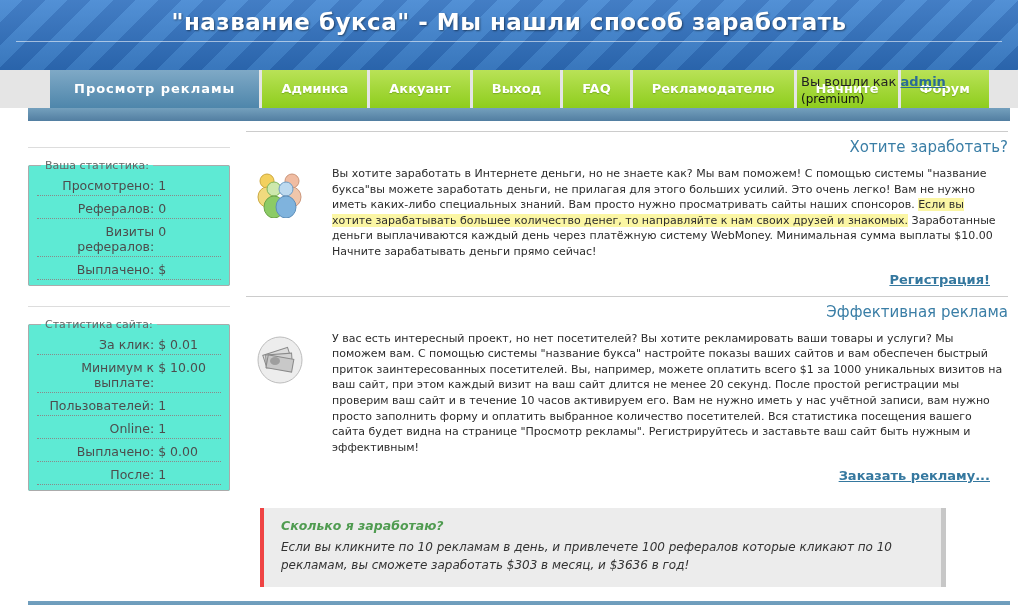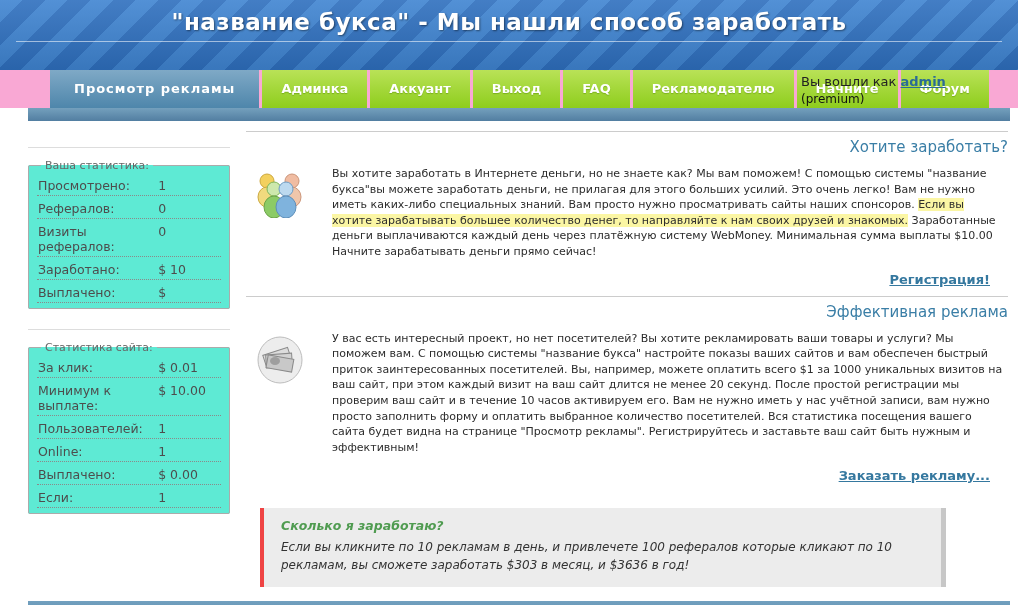--- a/index.html
+++ b/index.html
@@ -15,21 +15,21 @@
       linear-gradient(rgba(255,255,255,0.10), rgba(0,0,0,0.10)),
       repeating-linear-gradient(135deg,#3f84d1 0 16px,#2e6fbe 16px 32px);
   }
   .banner h1 {
     text-align:center; color:#fff; font-size:23px; font-weight:bold;
     padding-top:9px; letter-spacing:0.5px; text-shadow:1px 1px 2px rgba(0,0,0,0.45);
   }
   .banner-line { position:absolute; top:41px; left:16px; right:16px; height:1px;
     background:rgba(255,255,255,0.55); }
   
-  .navrow { height:38px; background:#f9a8d4; padding-left:50px; display:flex; position:relative; }
+  .navrow { height:38px; background:#e5e5e5; padding-left:50px; display:flex; position:relative; }
   .tab {
     line-height:38px; padding:0 19px; font-size:13px; font-weight:bold; color:#fff;
     cursor:pointer; white-space:nowrap;
   }
   .tab.active { background:linear-gradient(#7fa9c6,#4e86ab); padding:0 24px; letter-spacing:1px; }
   .tab.green { background:linear-gradient(#b9e257,#8ecd1d); margin-left:3px;
     text-shadow:0 1px 1px rgba(80,130,0,0.45); }
   .login { position:absolute; right:12px; top:3px; width:205px; font-size:13px; color:#222; line-height:17px; }
   .login a { color:#2a6b96; font-weight:bold; }
   .login .status { font-size:12px; color:#111; }
@@ -37,21 +37,21 @@
     background:linear-gradient(#74a0bd,#527ea1); }
   
   .content { display:flex; align-items:flex-start; padding:10px 10px 0 28px; }
   .sidebar { width:202px; flex:none; padding-top:16px; }
   .sep { border-top:1px solid #ddd; height:1px; margin-bottom:11px; }
   .sep2 { margin-top:20px; }
   fieldset { border:1px solid #ababab; border-radius:2px; padding:1px 8px 5px; background:#5eead4; }
   legend { font-size:11px; color:#666; padding:0 4px; margin-left:4px; }
   .stat-row { display:flex; font-size:12.5px; color:#4d4d4d; padding:5px 1px 2px;
     border-bottom:1px dotted #8a8a8a; }
-  .stat-label { flex:1; padding-right:4px; }
+  .stat-label { flex:1; padding-right:4px;text-align:right; }
   .stat-value { width:34%; flex:none; }
   
   .main { flex:1; padding-left:16px; min-width:0; }
   .h2 { border-top:1px solid #ccc; padding-top:6px; margin-bottom:10px;
     font-size:15px; font-weight:normal; color:#3a7ea6;text-align:right; }
   .media { display:flex; }
   .icon-cell { width:86px; flex:none; padding:4px 0 0 8px; }
   .para { flex:1; font-size:11px; line-height:1.42; color:#2c2c2c; padding-right:2px; }
   .hl { background:#fbf6a4; }
   .link-row { text-align:right; padding:9px 18px 8px 0; }
@@ -105,24 +105,20 @@
         </div>
         <div class="stat-row">
           <span class="stat-label">Рефералов:</span>
           <span class="stat-value">0</span>
         </div>
         <div class="stat-row">
           <span class="stat-label">Визиты рефералов:</span>
           <span class="stat-value">0</span>
         </div>
         <div class="stat-row">
-          <span class="stat-label">Заработано:</span>
-          <span class="stat-value">$ 10</span>
-        </div>
-        <div class="stat-row">
           <span class="stat-label">Выплачено:</span>
           <span class="stat-value">$</span>
         </div>
       </fieldset>
       <div class="sep sep2"></div>
       <fieldset>
         <legend>Статистика сайта:</legend>
         <div class="stat-row">
           <span class="stat-label">За клик:</span>
           <span class="stat-value">$ 0.01</span>
@@ -137,21 +133,21 @@
         </div>
         <div class="stat-row">
           <span class="stat-label">Online:</span>
           <span class="stat-value">1</span>
         </div>
         <div class="stat-row">
           <span class="stat-label">Выплачено:</span>
           <span class="stat-value">$ 0.00</span>
         </div>
         <div class="stat-row">
-          <span class="stat-label">Если:</span>
+          <span class="stat-label">После:</span>
           <span class="stat-value">1</span>
         </div>
       </fieldset>
     </div>
 
     <div class="main">
 
       <div class="h2">Хотите заработать?</div>
       <div class="media">
         <div class="icon-cell">

